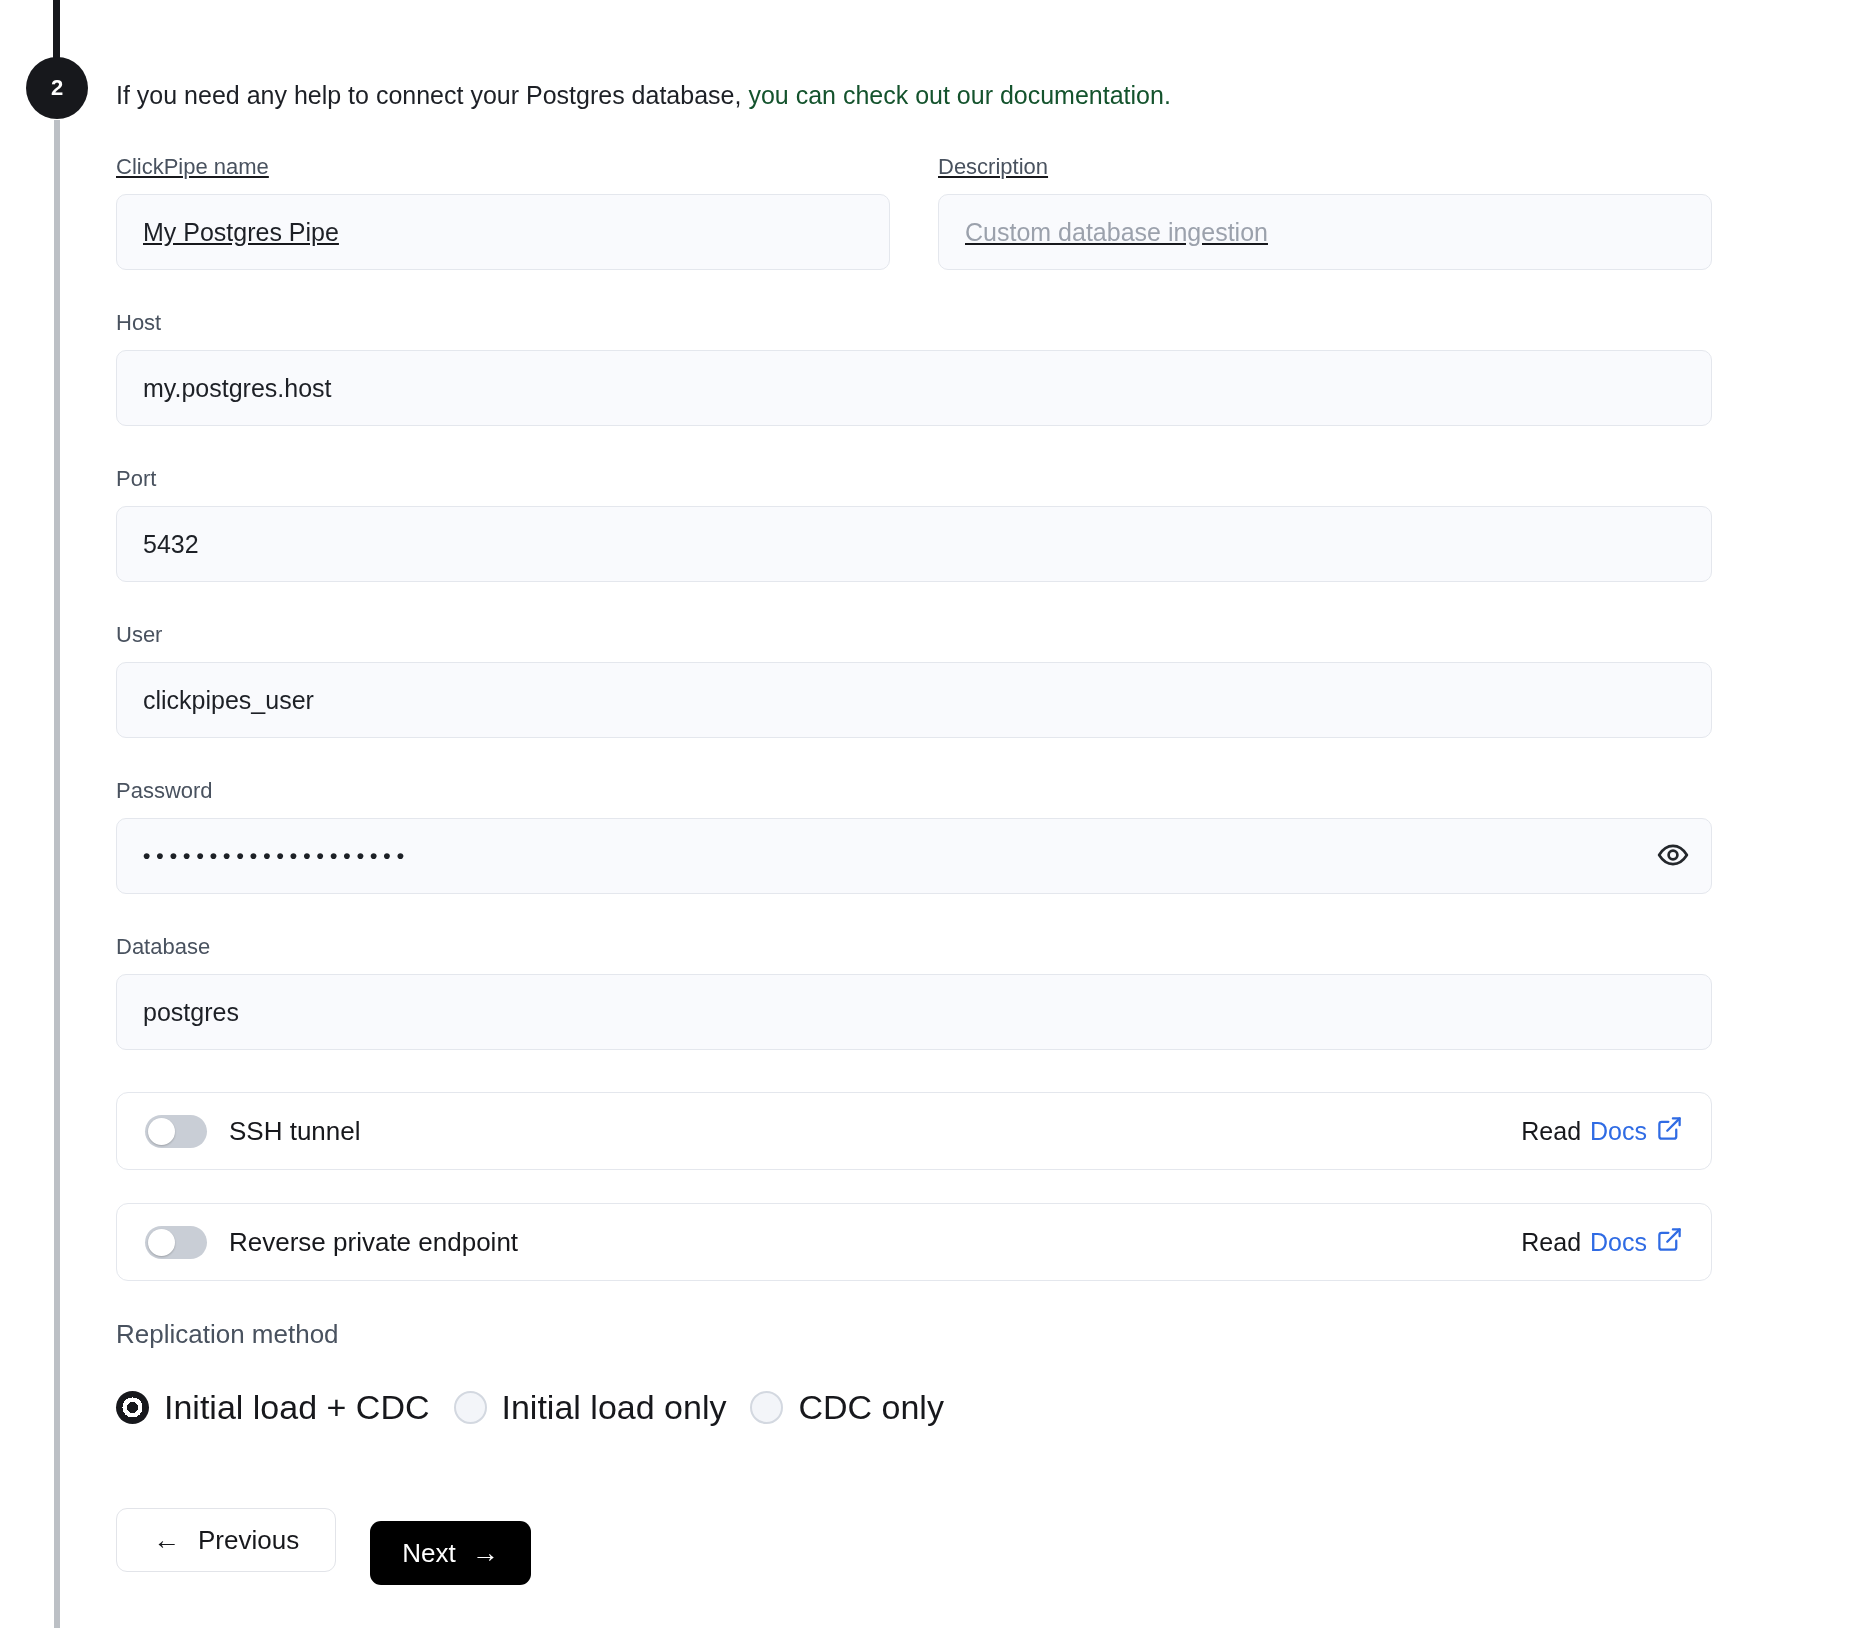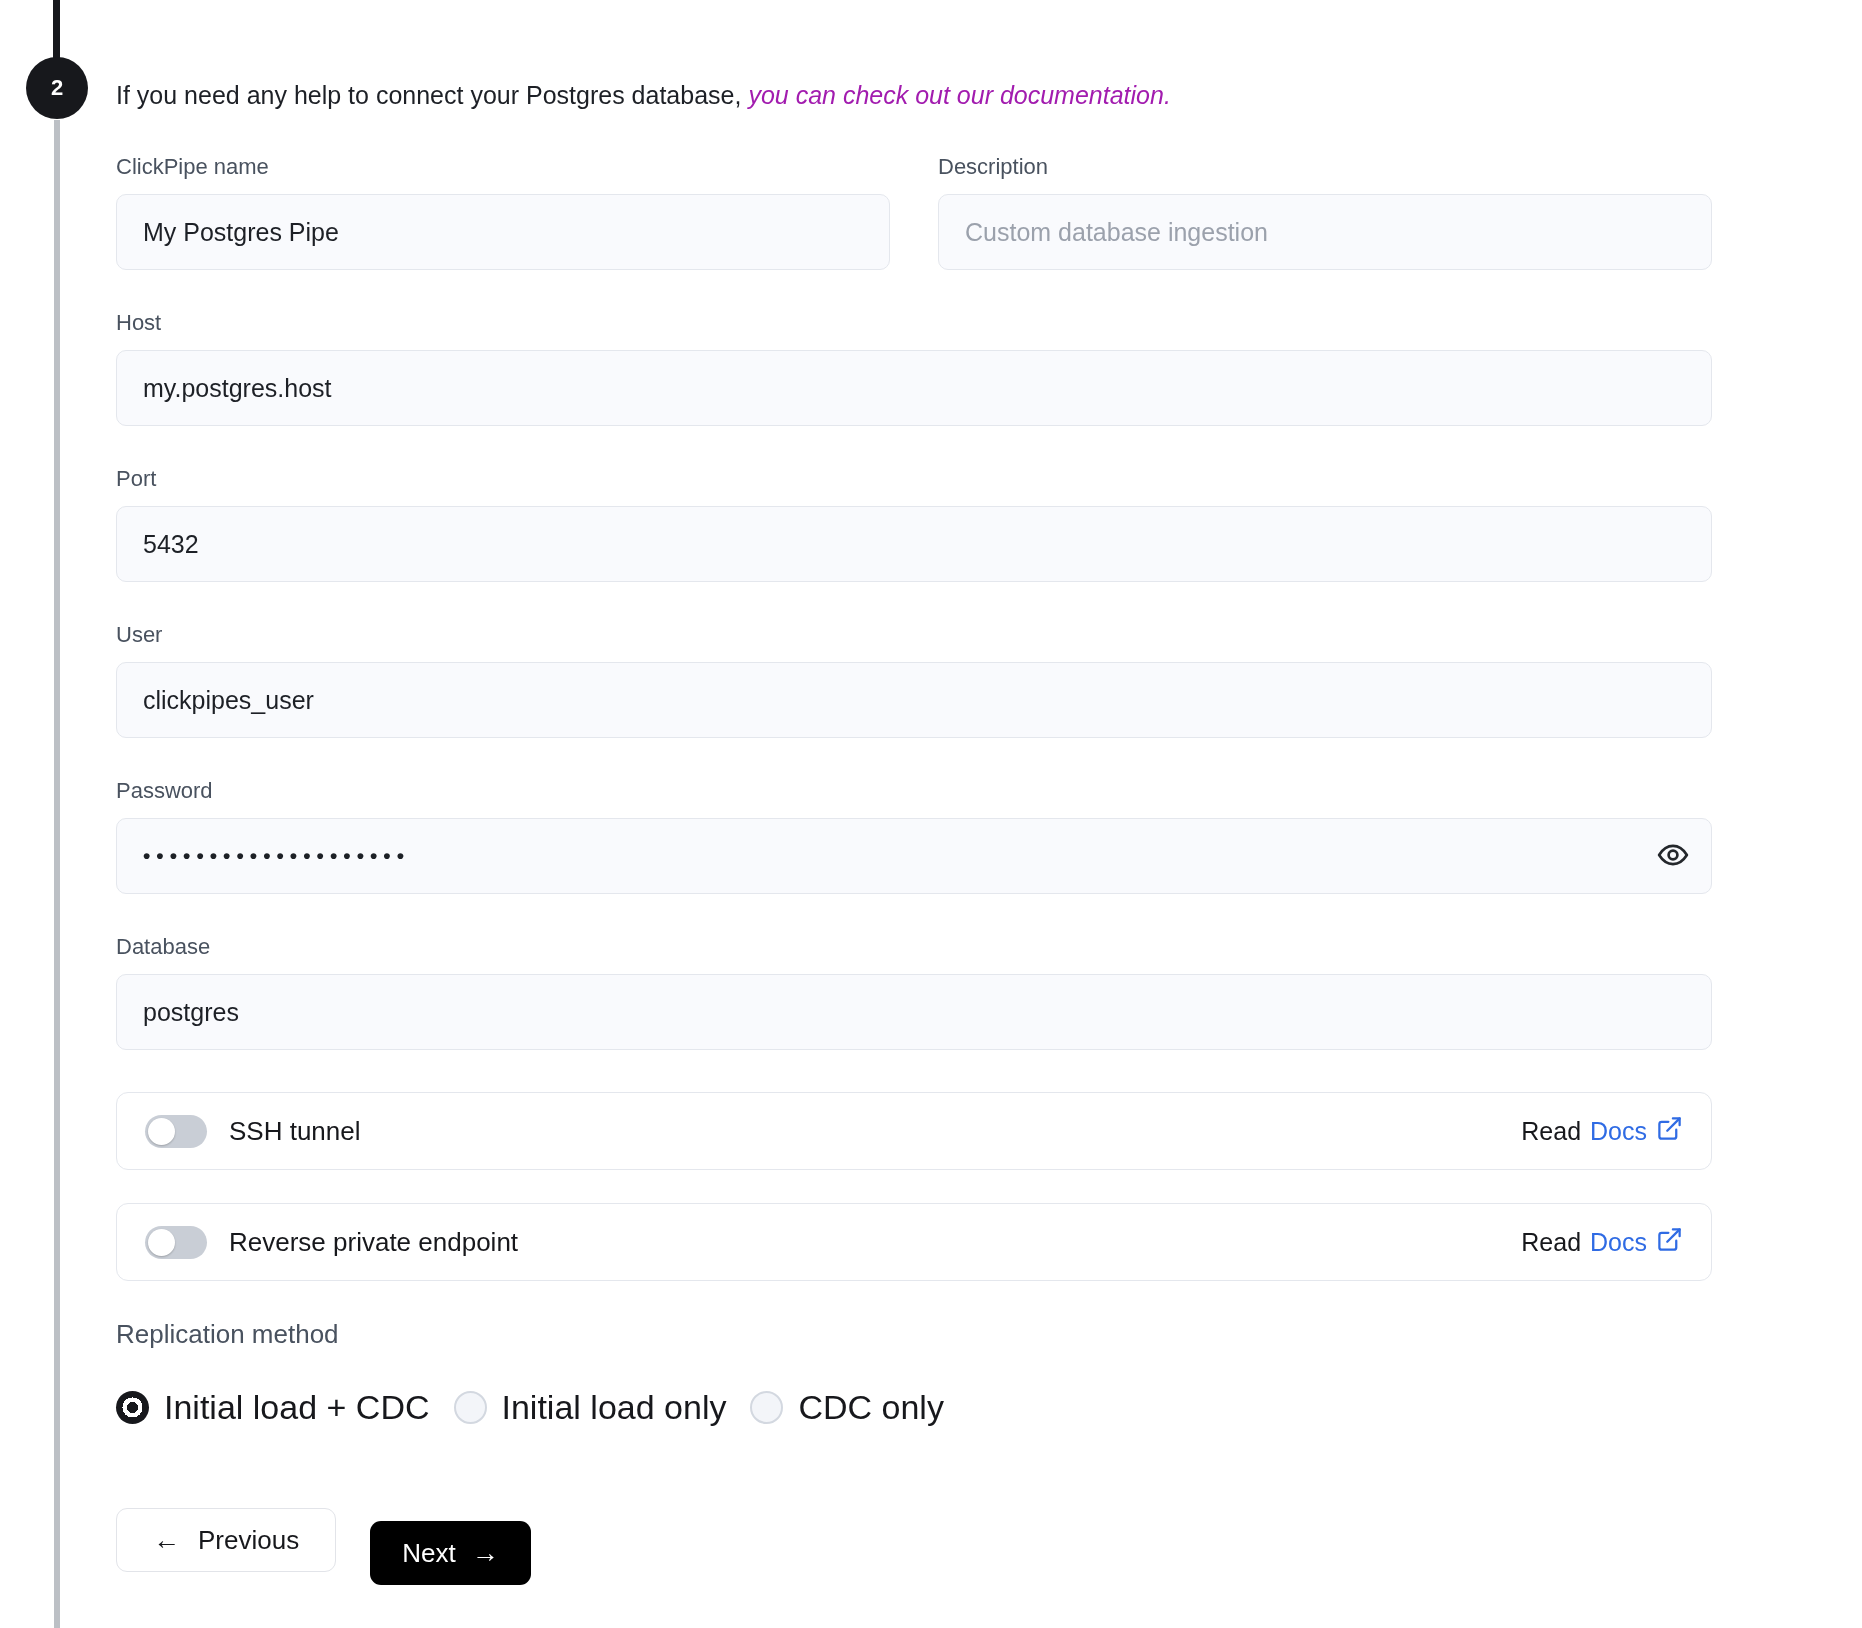--- a/index.html
+++ b/index.html
@@ -18,23 +18,23 @@
     position: absolute; left: 26px; top: 57px; width: 62px; height: 62px;
     border-radius: 50%; background: #17181c; color: #fff;
     display: flex; align-items: center; justify-content: center;
     font-size: 22px; font-weight: bold;
   }
 
   .content { margin-left: 116px; width: 1596px; padding-top: 62px; }
 
   .page-title { margin: 0; font-size: 31px; font-weight: bold; color: #17181c; letter-spacing: .2px; }
   .subtitle { margin: 16px 0 0 0; font-size: 25px; color: #1d2026; line-height: 34px; }
-  .subtitle a { color: #a21caf; text-decoration: none; cursor: pointer; font-style: italic; }
-
-  .grid2 { display: grid; grid-template-columns: 1fr 1fr; column-gap: 48px; margin-top: 42px; }
+  .subtitle a { color: #14532d; text-decoration: none; cursor: pointer; }
+
+  .grid2 { display: grid; grid-template-columns: 1fr 1fr; column-gap: 48px; margin-top: 42px; text-decoration: underline; }
 
   .field-group { margin-top: 40px; }
   .grid2 .field-group { margin-top: 0; }
   .field-label { display: block; font-size: 22px; color: #49525f; margin-bottom: 14px; }
 
   .field-input {
     display: block; width: 100%; height: 76px;
     background: #f9fafd; border: 1.5px solid #e4e7ed; border-radius: 10px;
     font-family: inherit; font-size: 25px; color: #1d2026;
     padding: 0 26px; outline: none;

